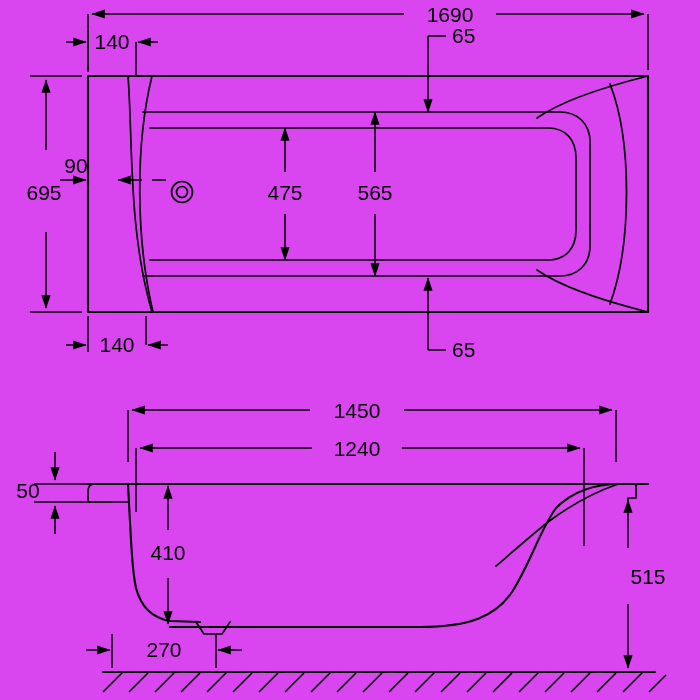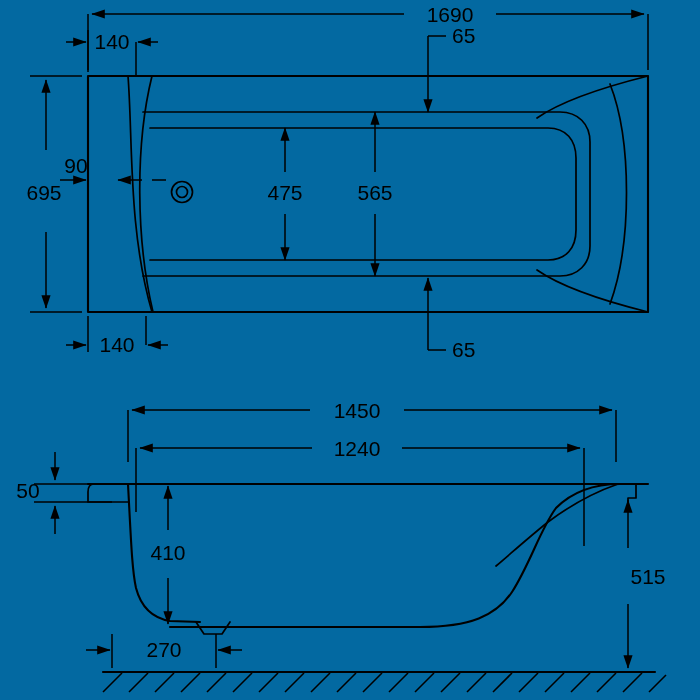--- a/index.html
+++ b/index.html
@@ -10,21 +10,21 @@
   body {
     width: 700px;
     height: 700px;
     font-family: "Liberation Sans", sans-serif;
     overflow: hidden;
   }
   #drawing-root {
     position: relative;
     width: 700px;
     height: 700px;
-    background: #0369a1;
+    background: #d946ef;
   }
   svg.cad {
     display: block;
     width: 700px;
     height: 700px;
   }
   .obj {
     fill: none;
     stroke: #000000;
     stroke-width: 2.1;

